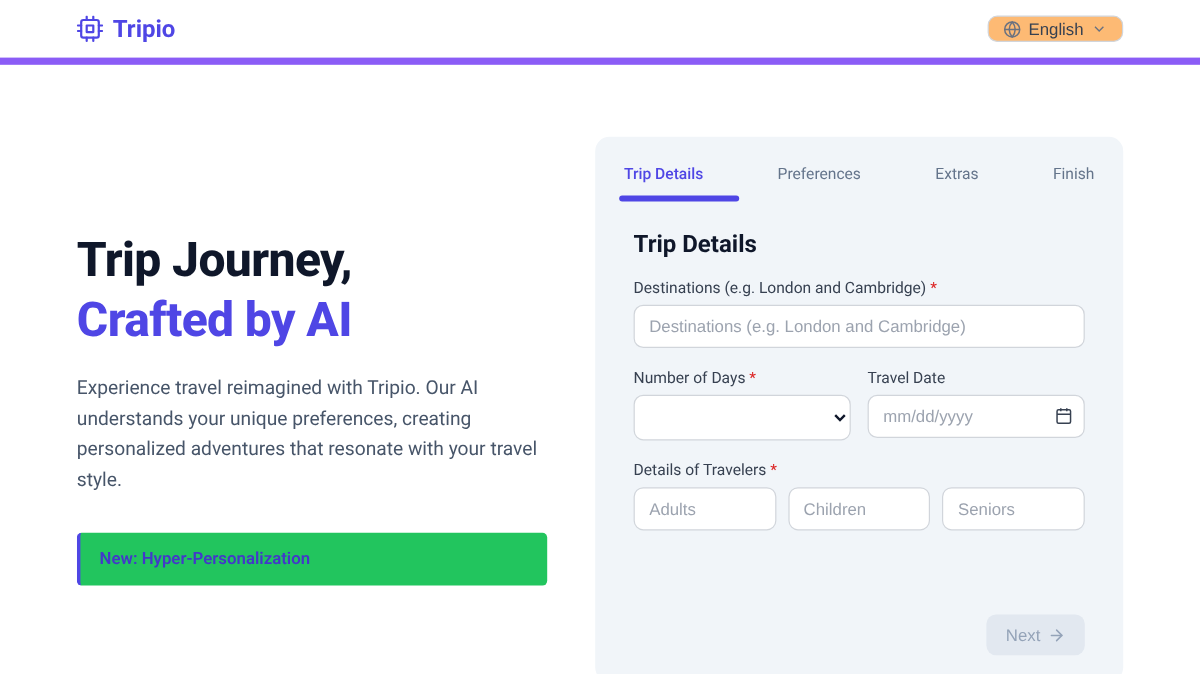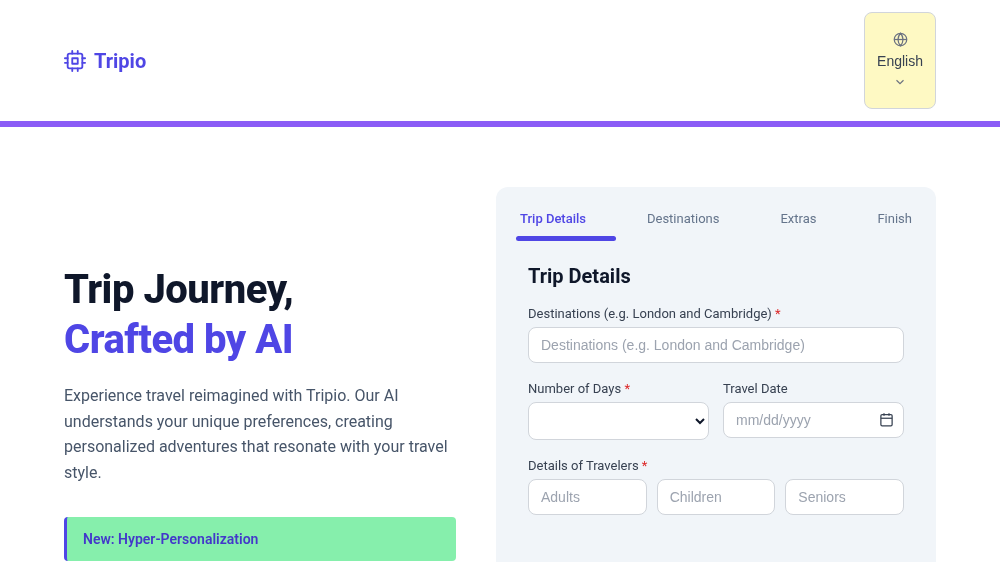--- a/index.html
+++ b/index.html
@@ -1,26 +1,26 @@
 <!DOCTYPE html>
 <html><head>
 <meta charset="utf-8">
 <style>
 * { margin: 0; padding: 0; box-sizing: border-box; }
 body { font-family: -apple-system, BlinkMacSystemFont, "Segoe UI", Roboto, sans-serif; background: #fff; color: #0f172a; }
 .header { display: flex; justify-content: space-between; align-items: center; padding: 12px 64px; border-bottom: 6px solid #8b5cf6; }
 .logo { display: flex; align-items: center; gap: 8px; }
 .logo-text { font-size: 20px; font-weight: 700; color: #4f46e5; }
-.lang-btn { display: flex; align-items: center; gap: 6px; padding: 19px 12px; border: 1px solid #d1d5db; border-radius: 8px; background: #fef9c3; font-size: 14px; color: #374151; cursor: pointer; flex-direction: column; }
+.lang-btn { display: flex; align-items: center; gap: 6px; padding: 2px 12px; border: 1px solid #d1d5db; border-radius: 8px; background: #fdba74; font-size: 14px; color: #374151; cursor: pointer; }
 .main { display: flex; padding: 60px 64px 40px; gap: 40px; }
 .left { flex: 1; padding-top: 80px; }
 .headline { font-size: 40px; font-weight: 800; line-height: 1.15; color: #0f172a; margin-bottom: 4px; letter-spacing: -0.5px; }
 .headline-accent { color: #4f46e5; }
 .sub { font-size: 16px; color: #475569; line-height: 1.6; margin-top: 20px; max-width: 420px; }
-.callout { margin-top: 32px; background: #86efac; border-left: 3px solid #4f46e5; padding: 14px 16px; border-radius: 4px; max-width: 420px; }
+.callout { margin-top: 32px; background: #22c55e; border-left: 3px solid #4f46e5; padding: 14px 16px; border-radius: 4px; max-width: 420px; }
 .callout-title { font-size: 14px; font-weight: 600; color: #4338ca; }
 .callout-body { font-size: 14px; color: #4338ca; margin-top: 2px; line-height: 1.5; }
 .right { width: 440px; }
 .card { background: #f1f5f9; border-radius: 12px; padding: 20px 20px 22px; }
 .tabs { display: flex; justify-content: space-between; padding: 0 4px; margin-bottom: 6px; }
 .tab { font-size: 13px; color: #64748b; padding: 4px 0; cursor: pointer; }
 .tab.active { color: #4f46e5; font-weight: 500; }
 .prog-track { height: 4px; background: transparent; margin-bottom: 24px; }
 .prog-fill { width: 25%; height: 5px; background: #4f46e5; border-radius: 3px; }
 .form-inner { padding: 0 12px; }
@@ -76,21 +76,21 @@
     <p class="sub">Experience travel reimagined with Tripio. Our AI understands your unique preferences, creating personalized adventures that resonate with your travel style.</p>
     <div class="callout">
       <div class="callout-title">New: Hyper-Personalization</div>
     </div>
   </div>
 
   <div class="right">
     <div class="card">
       <div class="tabs">
         <div class="tab active">Trip Details</div>
-        <div class="tab">Destinations</div>
+        <div class="tab">Preferences</div>
         <div class="tab">Extras</div>
         <div class="tab">Finish</div>
       </div>
       <div class="prog-track">
         <div class="prog-fill"></div>
       </div>
 
       <div class="form-inner">
         <h2 class="section-title">Trip Details</h2>
 

